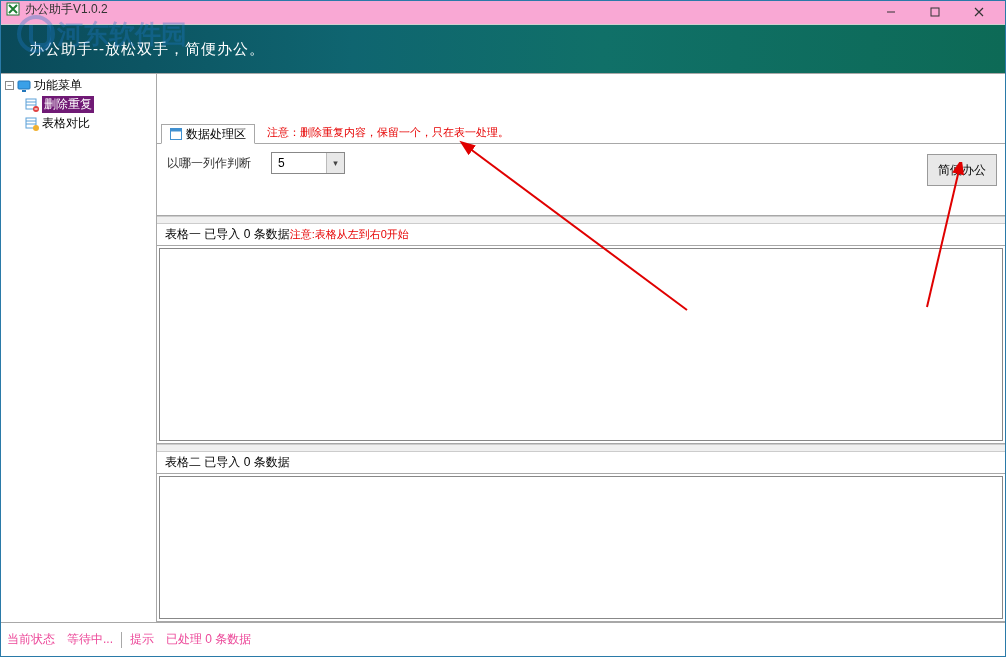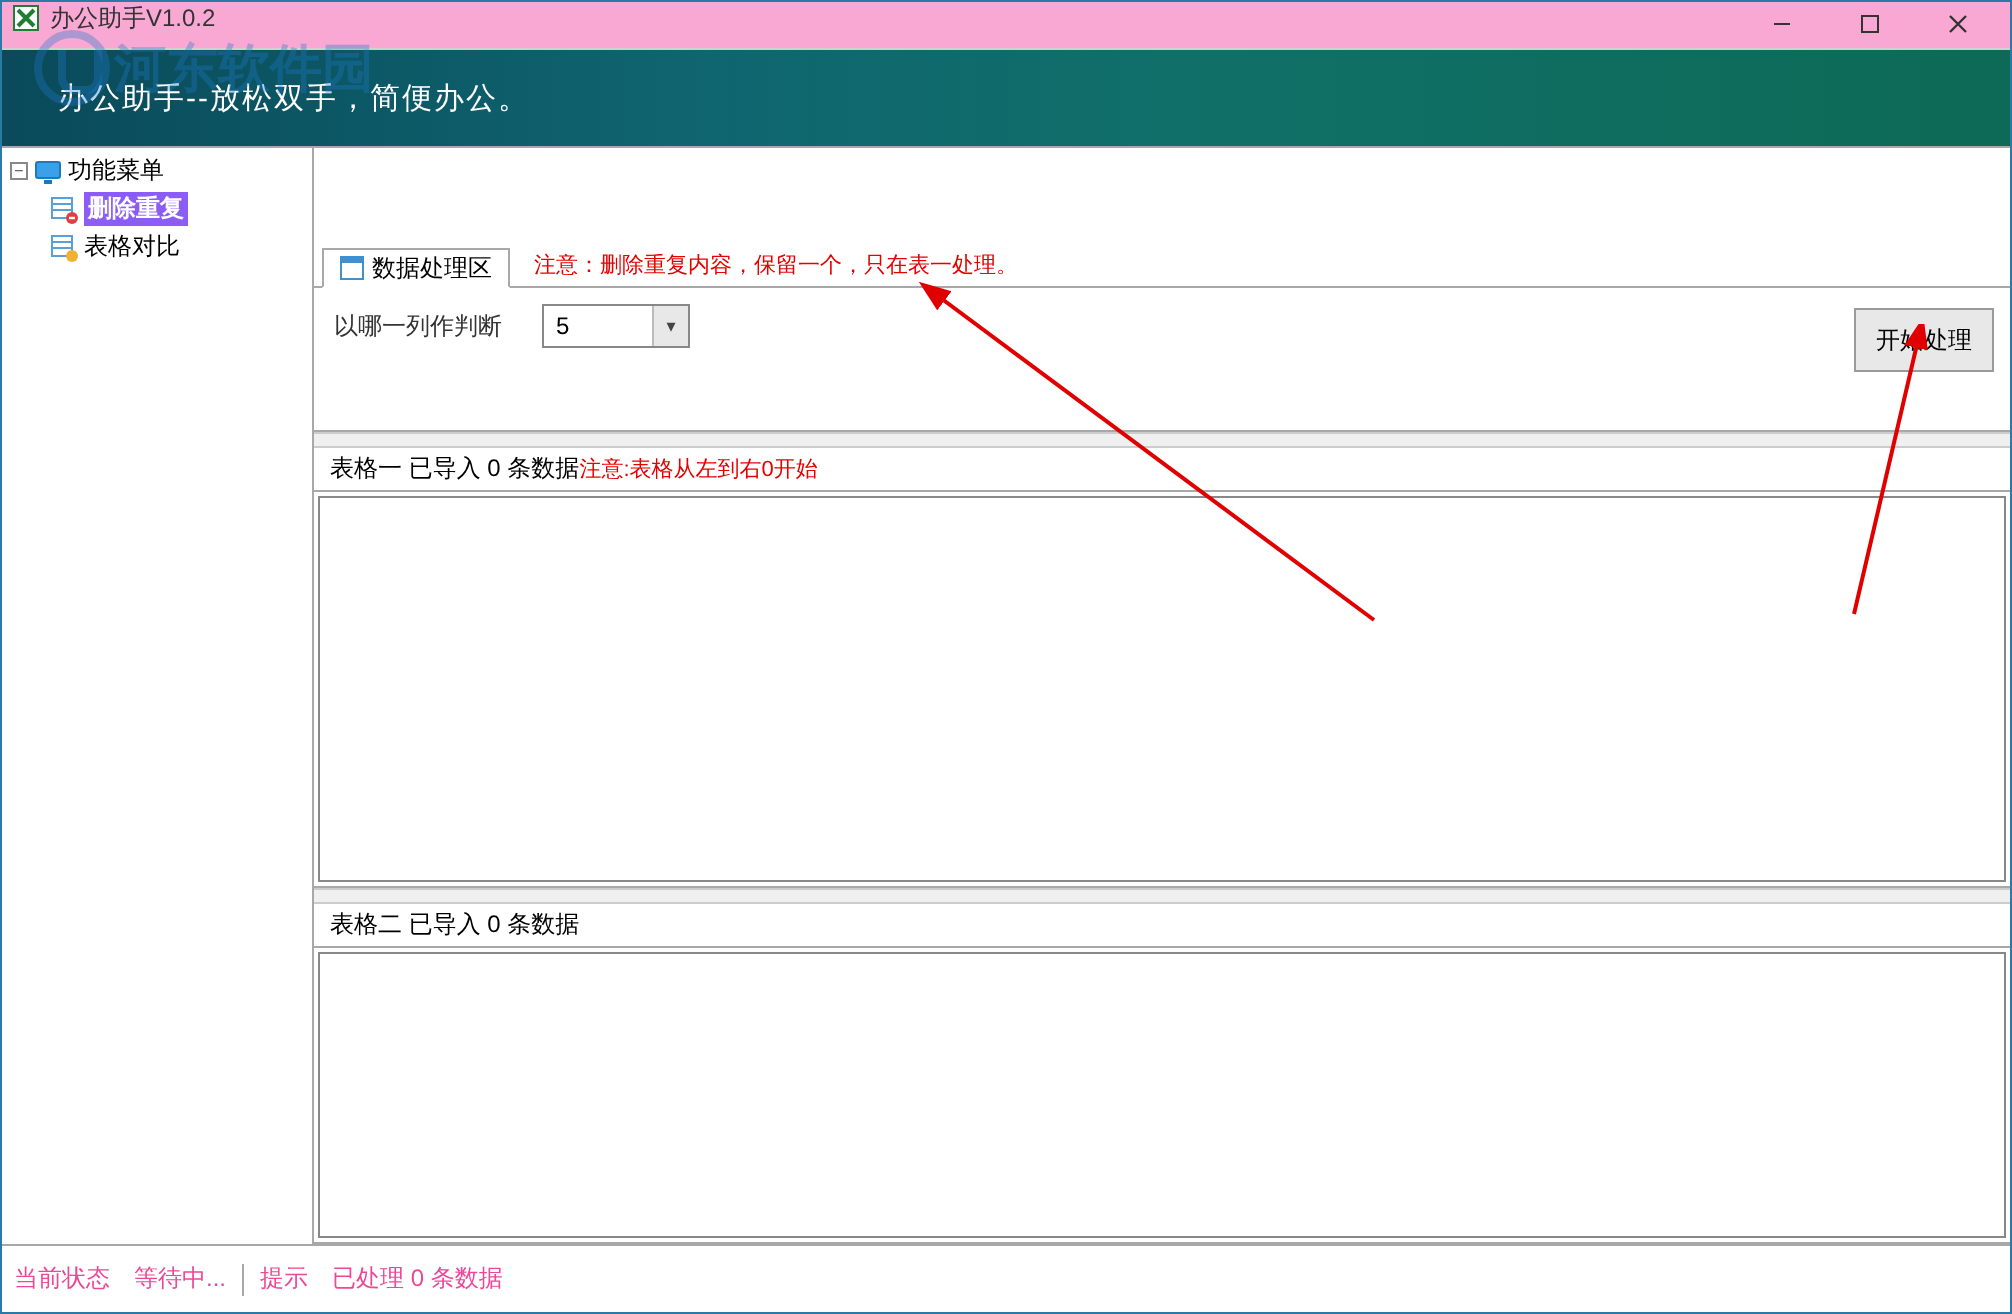--- a/index.html
+++ b/index.html
@@ -18,21 +18,21 @@
 .watermark { position: absolute; left: 16px; top: -10px; color: rgba(30,120,200,0.35); font-size: 26px; font-weight: bold; pointer-events: none; display: flex; align-items: center; }
 .watermark-icon { width: 38px; height: 38px; border: 4px solid rgba(30,120,200,0.35); border-radius: 50%; display: inline-block; margin-right: 2px; position: relative; }
 .watermark-icon::after { content: ""; position: absolute; width: 14px; height: 18px; border: 4px solid rgba(30,120,200,0.35); border-top: none; border-radius: 0 0 8px 8px; left: 8px; top: 6px; }
 
 .main { flex: 1; display: flex; border-top: 1px solid #a8a8a8; min-height: 0; }
 
 .sidebar { width: 156px; border-right: 1px solid #a8a8a8; background: #fff; padding: 2px; font-size: 12px; }
 .tree-root { display: flex; align-items: center; padding: 1px 2px; gap: 3px; }
 .tree-item { display: flex; align-items: center; padding: 1px 2px 1px 22px; gap: 3px; cursor: pointer; }
 .tree-item.selected { }
-.tree-item.selected .tree-label { background: #8b5cf6; color: #fff; padding: 0 2px; font-weight: bold; }
+.tree-item.selected .tree-label { background: #701a75; color: #fff; padding: 0 2px; }
 .tree-toggle { width: 9px; height: 9px; border: 1px solid #888; display: inline-flex; align-items: center; justify-content: center; font-size: 8px; line-height: 1; color: #555; }
 .tree-icon { width: 14px; height: 14px; display: inline-flex; align-items: center; justify-content: center; }
 
 .content { flex: 1; display: flex; flex-direction: column; min-width: 0; position: relative; margin-top: 48px; }
 
 .tab-row { height: 22px; display: flex; align-items: flex-end; padding: 0 4px; border-bottom: 1px solid #a8a8a8; gap: 12px; }
 .tab { height: 20px; border: 1px solid #a8a8a8; border-bottom: 1px solid #fff; background: #fff; padding: 0 8px; font-size: 12px; display: flex; align-items: center; gap: 4px; position: relative; top: 1px; }
 .tab-icon { width: 12px; height: 12px; }
 .note-text { font-size: 11px; color: #e60000; align-self: center; }
 
@@ -149,21 +149,21 @@
         </div>
         <span class="note-text">注意：删除重复内容，保留一个，只在表一处理。</span>
       </div>
 
       <div class="control-panel">
         <span class="label">以哪一列作判断</span>
         <div class="select-wrap">
           <div class="select-box">5</div>
           <div class="select-arrow">▾</div>
         </div>
-        <div class="start-btn">开始处理</div>
+        <div class="start-btn">简便办公</div>
       </div>
 
       <div class="gap-bar"></div>
 
       <div class="table-section t1">
         <div class="table-header">
           <span>表格一  已导入 0 条数据</span>
           <span class="note-text">注意:表格从左到右0开始</span>
         </div>
         <div class="table-body"></div>

